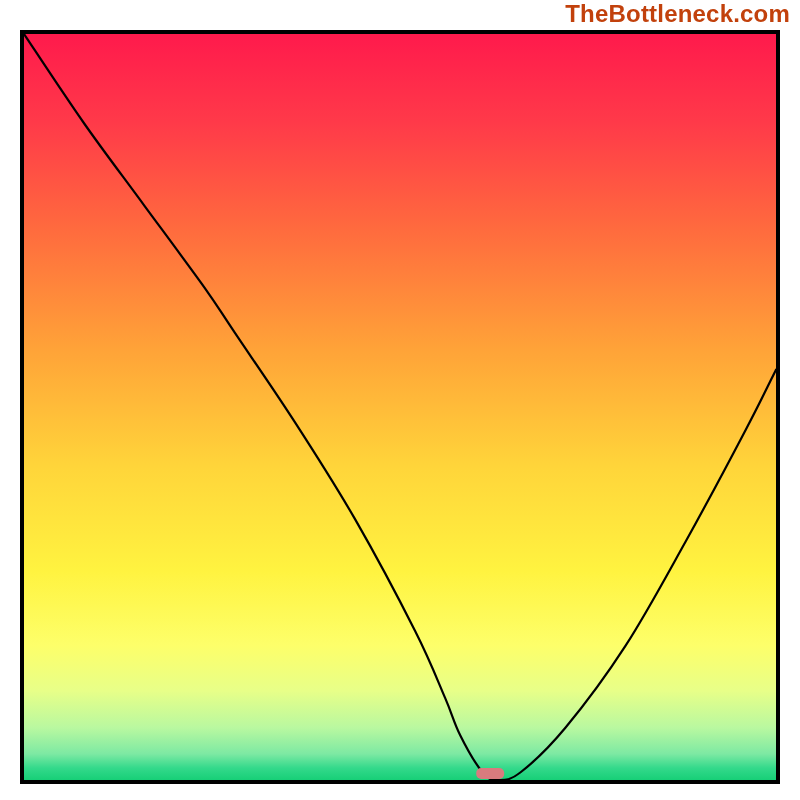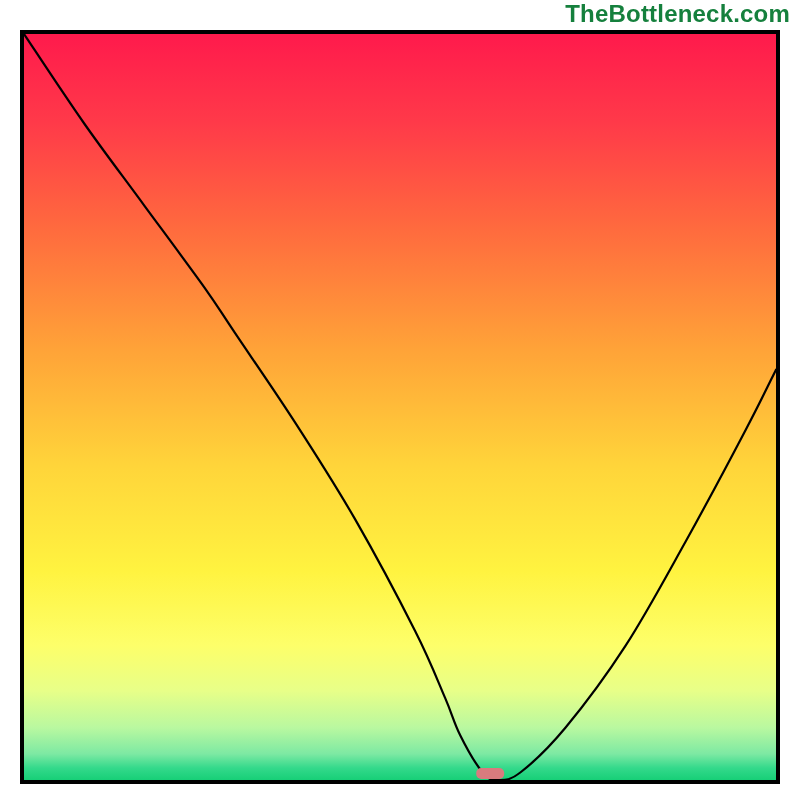--- a/index.html
+++ b/index.html
@@ -15,21 +15,21 @@
     width: 800px;
     height: 800px;
     box-sizing: border-box;
   }
   .watermark {
     position: absolute;
     top: 0px;
     right: 10px;
     font-size: 24px;
     font-weight: 600;
-    color: #15803d;
+    color: #c2410c;
     letter-spacing: 0.2px;
     z-index: 10;
   }
   .plot-box {
     position: absolute;
     left: 20px;
     top: 30px;
     width: 760px;
     height: 754px;
     border: 4px solid #000;

